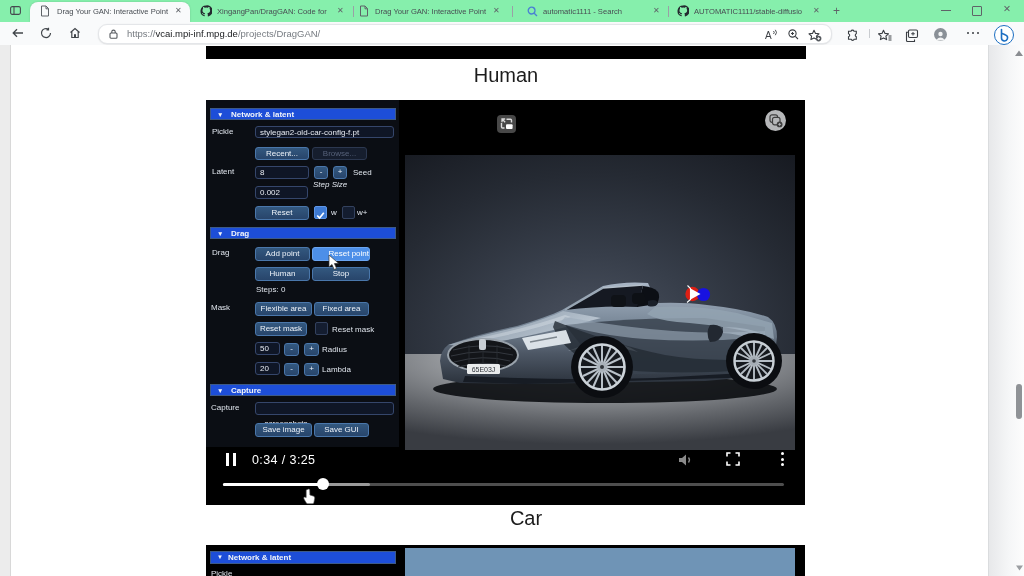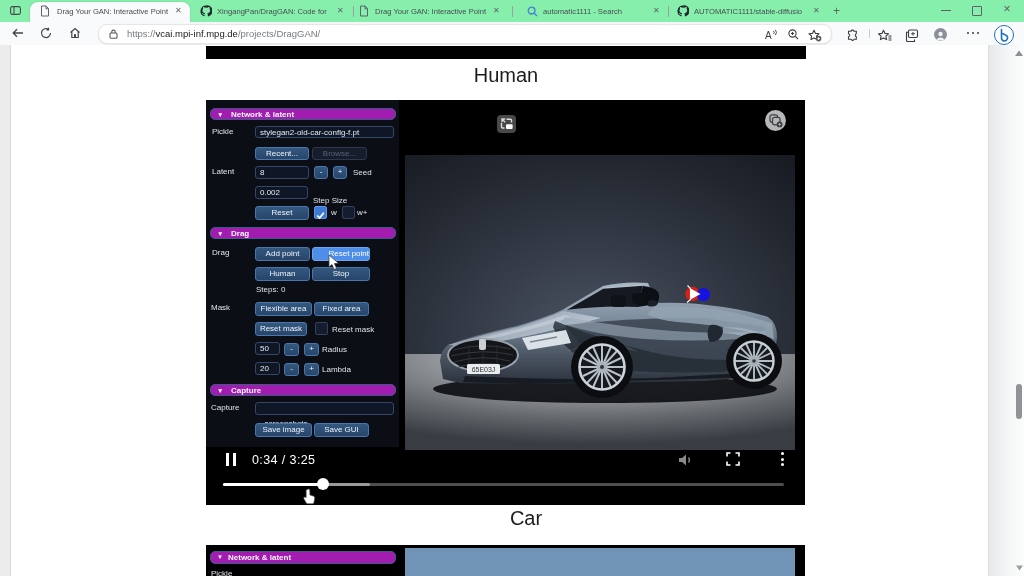--- a/index.html
+++ b/index.html
@@ -16,21 +16,21 @@
   #pill{left:98px;top:24px;width:732px;height:18px;border-radius:9px;background:#fff;border:1px solid #e4e6e9;box-shadow:0 0.5px 1.5px rgba(0,0,0,0.12);}
   
   #page{left:0;top:45px;width:1024px;height:531px;background:#fff;}
   #leftstrip{left:0;top:0;width:10px;height:531px;background:#ececec;border-right:1px solid #d8d8d8;}
   #scroll{left:988px;top:0;width:36px;height:531px;background:linear-gradient(90deg,#e7e8ea 0,#f5f6f7 55%,#fdfdfd 100%);border-left:1px solid #dadcde;}
   #thumb{left:27px;top:339px;width:6px;height:35px;background:#8f9296;border-radius:3px;}
   .caption{font-size:20px;color:#1c1c1c;}
   
   #v2{left:206px;top:55px;width:599px;height:405px;background:#000;}
   
-  .hdr{background:#a21caf;border:1px solid #3d5a88;border-radius:5px;color:#f2f5fa;font-size:8px;font-weight:bold;}
+  .hdr{background:#1d4ed8;border:1px solid #3d5a88;border-radius:0;color:#f2f5fa;font-size:8px;font-weight:bold;}
   .lbl{color:#dfe4ec;font-size:8px;white-space:nowrap;}
   .btn{background:linear-gradient(#33587f,#28456b);border:1px solid #4a77ab;border-radius:3px;color:#eef3f9;font-size:8px;text-align:center;}
   .btnd{background:#161e2e;border:1px solid #2c3850;border-radius:3px;color:#57627a;font-size:8px;text-align:center;}
   .btnh{background:#4d8fe8;border:1px solid #6aa5f2;border-radius:3px;color:#fff;font-size:8px;text-align:center;}
   .inp{background:#0f1626;border:1px solid #35466b;border-radius:3px;color:#e7ebf2;font-size:8px;}
   .cb{width:11px;height:11px;border-radius:2px;}
 </style>
 </head>
 <body>
 <div class="abs" id="tabbar">
@@ -162,21 +162,21 @@
   <div class="abs lbl" style="left:6px;top:67px;">Latent</div>
   <div class="abs inp" style="left:49px;top:66px;width:52px;height:11px;">
         <span style="position:absolute;left:4px;top:1px;">8</span>
       </div>
   <div class="abs btn" style="left:108px;top:66px;width:12px;height:11px;line-height:10px;">-</div>
   <div class="abs btn" style="left:127px;top:66px;width:12px;height:11px;line-height:10px;">+</div>
   <div class="abs lbl" style="left:147px;top:68px;">Seed</div>
   <div class="abs inp" style="left:49px;top:86px;width:51px;height:11px;">
         <span style="position:absolute;left:4px;top:1px;">0.002</span>
       </div>
-  <div class="abs lbl" style="left:107px;top:96px;">Step Size</div>
+  <div class="abs lbl" style="left:107px;top:80px;font-style:italic;">Step Size</div>
   <div class="abs btn" style="left:49px;top:106px;width:52px;height:12px;line-height:12px;">Reset</div>
   <div class="abs cb" style="left:108px;top:106px;background:#3e7ad2;border:1px solid #5e96e8;"><svg width="11" height="11" viewBox="0 0 11 11">
           <path d="M2.2 5.5 L4.6 8 L8.8 2.8" stroke="#fff" stroke-width="1.7" fill="none"></path>
         </svg></div>
   <div class="abs lbl" style="left:125px;top:108px;">w</div>
   <div class="abs cb" style="left:136px;top:106px;background:#141d30;border:1px solid #33415e;"></div>
   <div class="abs lbl" style="left:151px;top:108px;">w+</div>
   <div class="abs hdr" style="left:4px;top:127px;width:184px;height:10px;">
         <span style="position:absolute;left:6px;top:1.5px;font-size:6.5px;">▼</span>
         <span style="position:absolute;left:20px;top:0.5px;">Drag</span>

